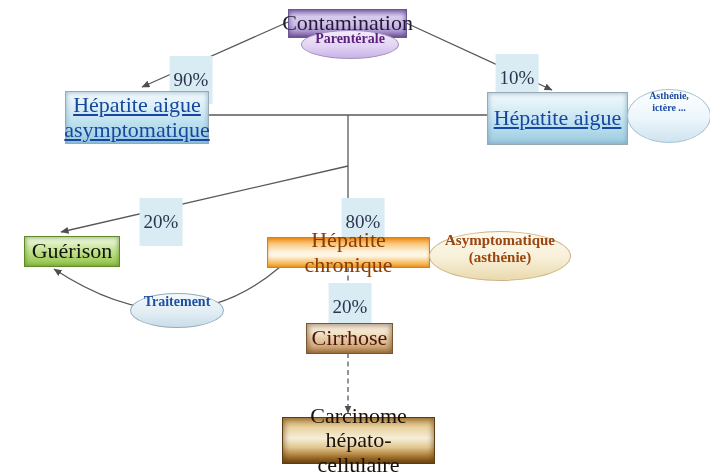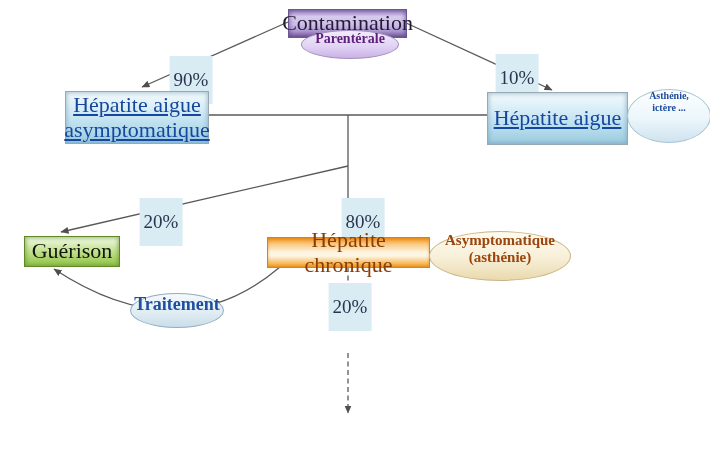--- a/index.html
+++ b/index.html
@@ -50,21 +50,21 @@
   }
   .el-parenterale{
     left:301px;top:30px;width:96px;height:27px;font-size:14px;color:#5c1f7a;
     background:linear-gradient(180deg,#f2ebfb 0%,#e2d4f4 55%,#cab2e6 100%);border:1px solid #a291bd;
   }
   .el-asthenie{
     left:627px;top:89px;width:82px;height:52px;font-size:10px;color:#1c4a9e;
     background:linear-gradient(180deg,#fdfeff 0%,#ecf6fb 55%,#cfe3ef 100%);border:1px solid #a8c4d4;
   }
   .el-traitement{
-    left:130px;top:293px;width:92px;height:33px;font-size:18px;color:#1d4fa1;
+    left:130px;top:293px;width:92px;height:33px;font-size:14px;color:#1d4fa1;
     background:linear-gradient(180deg,#f4f9fc 0%,#e2edf4 55%,#c9dde9 100%);border:1px solid #93aebf;
   }
   .el-asympt{
     left:429px;top:231px;width:140px;height:48px;font-size:15px;color:#9c450c;
     background:linear-gradient(180deg,#fdfaf0 0%,#f7efd7 55%,#e9d9ad 100%);border:1px solid #c9b483;
   }
   .pct{
     position:absolute;transform:translateX(-50%);background:#d9ecf4;color:#2c3550;
     font-size:19px;line-height:22px;padding:13px 4px;white-space:nowrap;
   }
@@ -132,16 +132,23 @@
     <span>Asymptomatique</span>
     <span>(asthénie)</span>
   </div>
 
   <div class="ellipse el-traitement">
     <span>Traitement</span>
   </div>
 
   <div class="pct" style="left:350px;top:283px;">20%</div>
 
+  <div class="node box-cirrhose">
+    <span>Cirrhose</span>
+  </div>
 
 
+  <div class="node box-carcinome">
+    <span>Carcinome hépato-</span>
+    <span>cellulaire</span>
+  </div>
 
 </div>
 
 </body></html>

